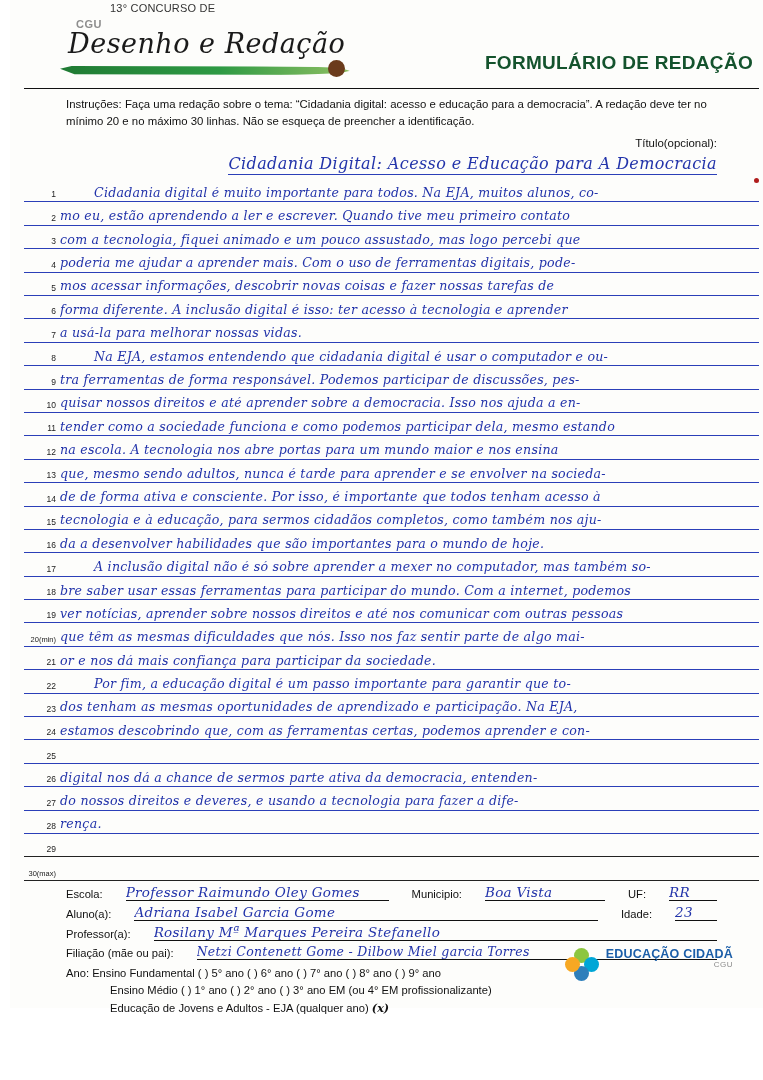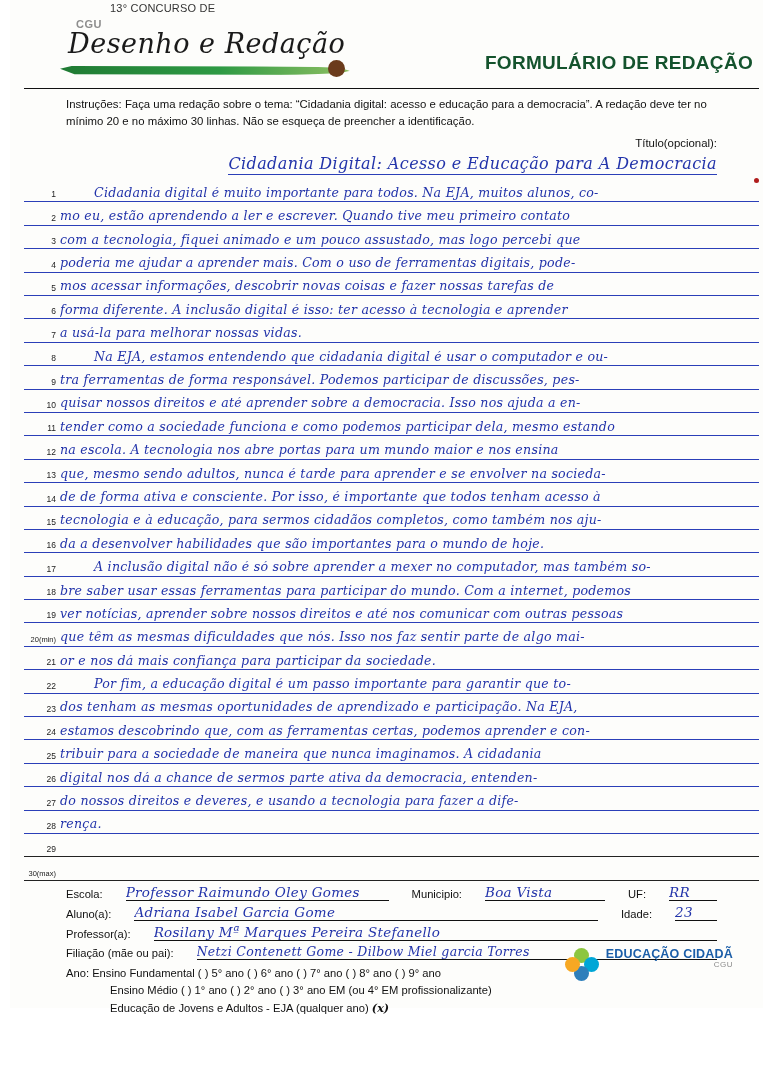--- a/index.html
+++ b/index.html
@@ -348,21 +348,20 @@
     <div class="line">
         <div class="lnum">23</div>
         <div class="htext">dos tenham as mesmas oportunidades de aprendizado e participação. Na EJA,</div>
       </div>
     <div class="line">
         <div class="lnum">24</div>
         <div class="htext">estamos descobrindo que, com as ferramentas certas, podemos aprender e con-</div>
       </div>
     <div class="line">
         <div class="lnum">25</div>
-        <div class="htext">tribuir para a sociedade de maneira que nunca imaginamos. A cidadania</div>
       </div>
     <div class="line">
         <div class="lnum">26</div>
         <div class="htext">digital nos dá a chance de sermos parte ativa da democracia, entenden-</div>
       </div>
     <div class="line">
         <div class="lnum">27</div>
         <div class="htext">do nossos direitos e deveres, e usando a tecnologia para fazer a dife-</div>
       </div>
     <div class="line">

